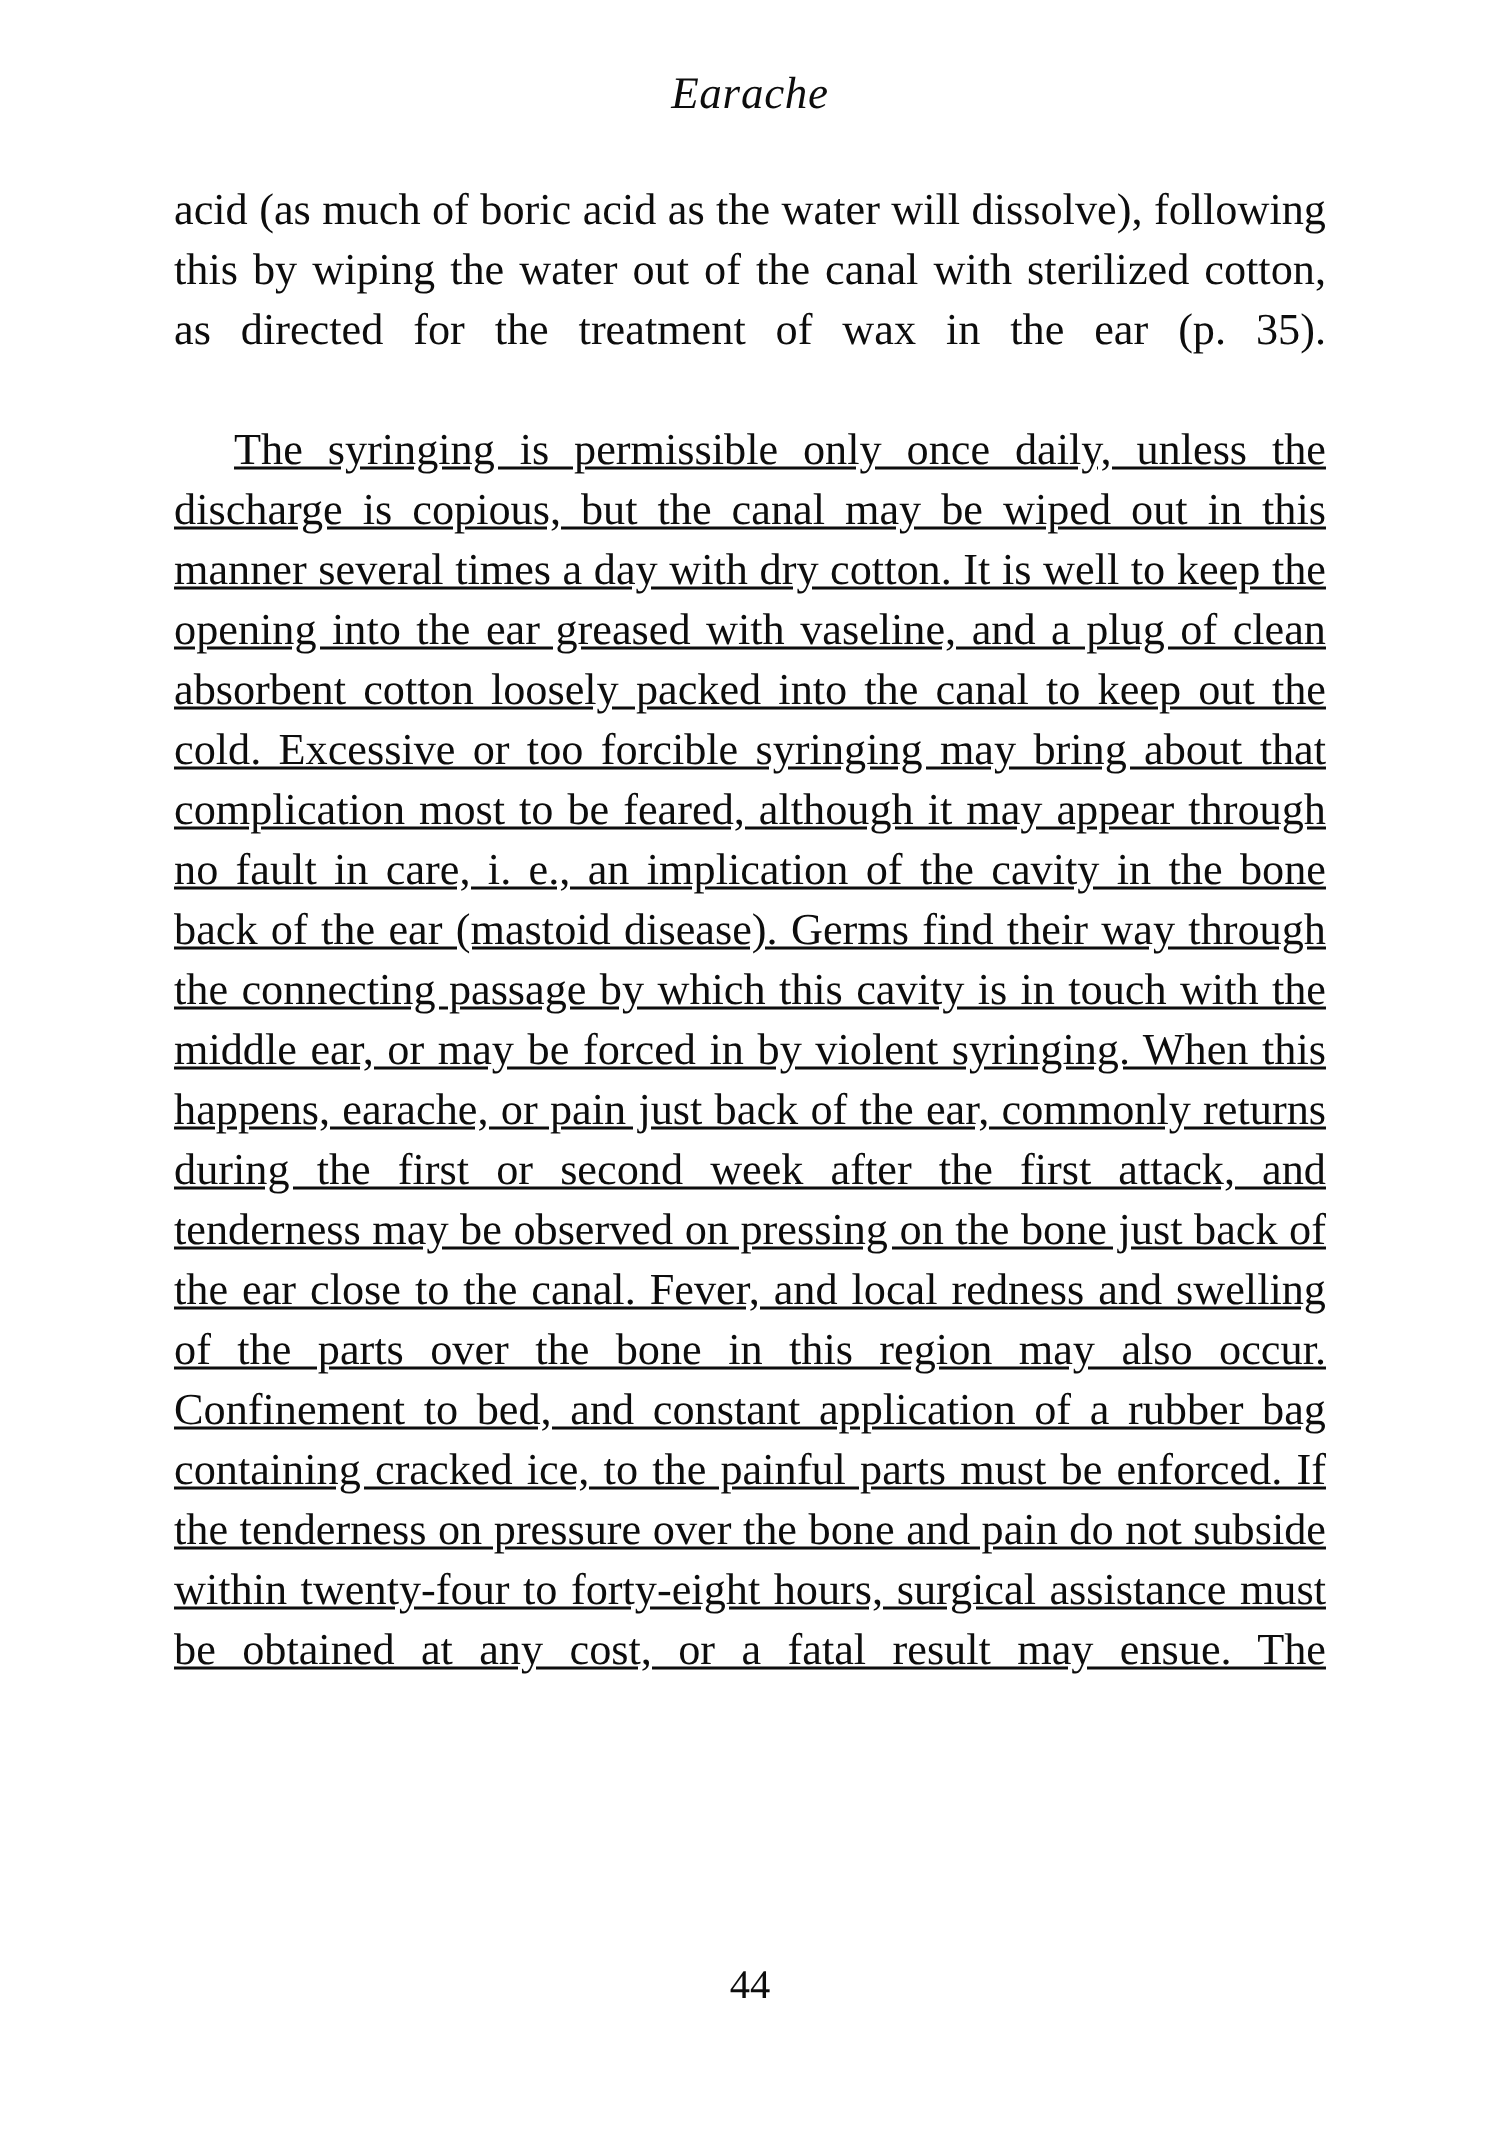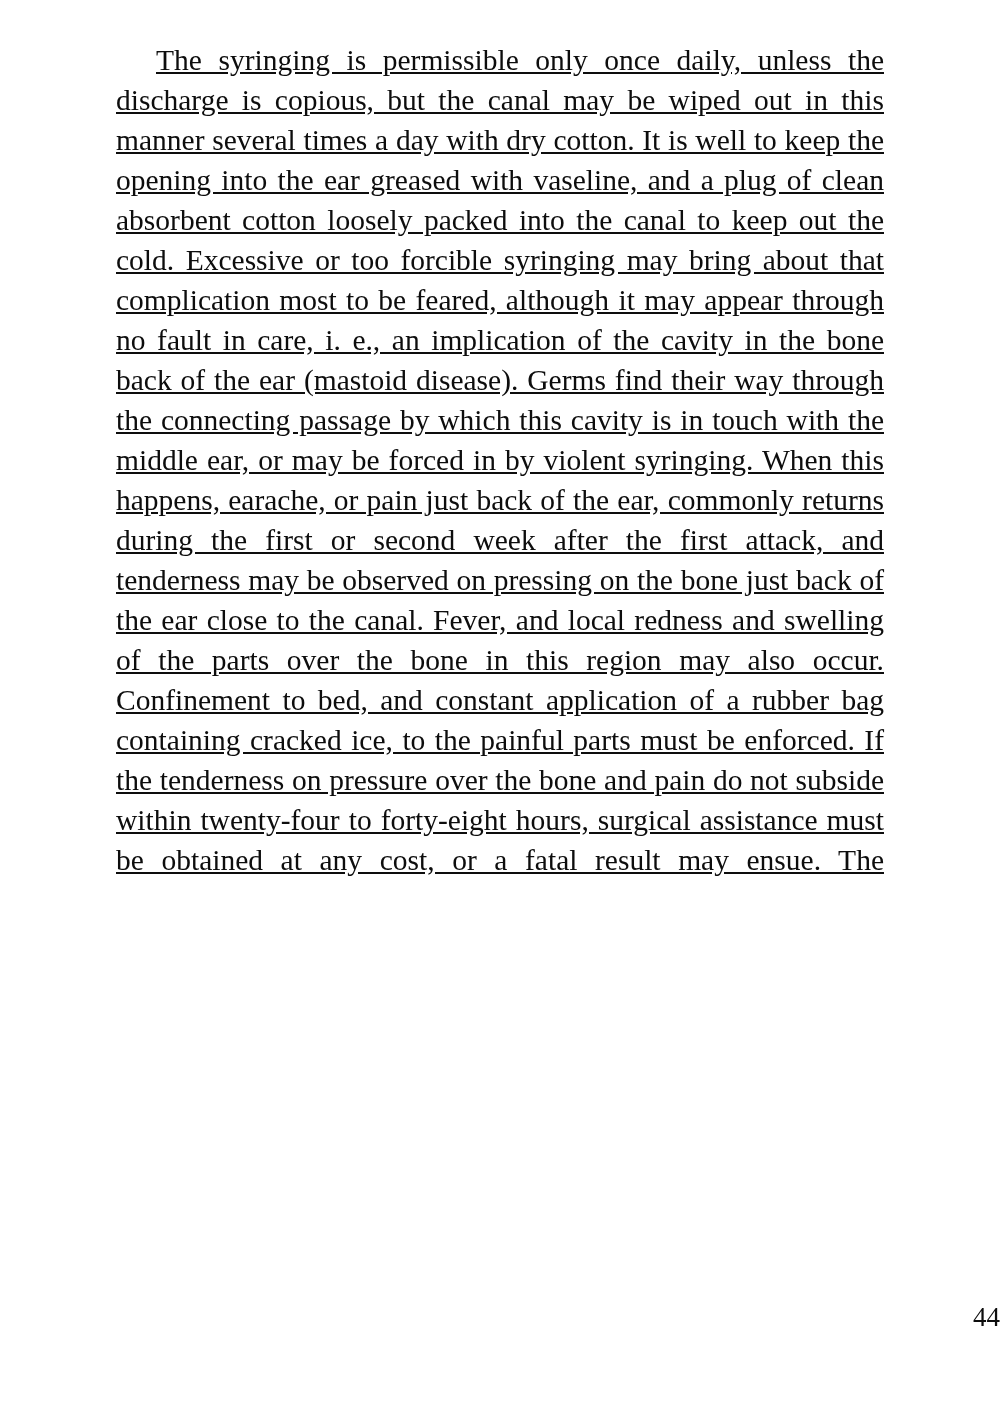--- a/index.html
+++ b/index.html
@@ -56,30 +56,32 @@
   .para.cont::after {
     content: "";
     display: inline-block;
     width: 100%;
   }
   .folio {
     position: absolute;
     left: 0;
     right: 0;
     top: 1262px;
-    text-align: right;
+    text-align: center;
     font-size: 27px;
     font-family: "Liberation Serif", "DejaVu Serif", serif;
   }
 </style>
 </head>
 <body>
 
 <div class="page">
 
+  <div class="running-head">Earache</div>
 
   <div class="text-block">
+    <p class="para first cont">acid (as much of boric acid as the water will dissolve), following this by wiping the water out of the canal with sterilized cotton, as directed for the treatment of wax in the ear (p. 35).</p>
     <p class="para indented cont">The syringing is permissible only once daily, unless the discharge is copious, but the canal may be wiped out in this manner several times a day with dry cotton. It is well to keep the opening into the ear greased with vaseline, and a plug of clean absorbent cotton loosely packed into the canal to keep out the cold.  Excessive or too forcible syringing may bring about that complication most to be feared, although it may appear through no fault in care, i. e., an implication of the cavity in the bone back of the ear (mastoid disease). Germs find their way through the connecting passage by which this cavity is in touch with the middle ear, or may be forced in by violent syringing.  When this happens, earache, or pain just back of the ear, commonly returns during the first or second week after the first attack, and tenderness may be observed on pressing on the bone just back of the ear close to the canal.  Fever, and local redness and swelling of the parts over the bone in this region may also occur. Confinement to bed, and constant application of a rubber bag containing cracked ice, to the painful parts must be enforced.  If the tenderness on pressure over the bone and pain do not subside within twenty-four to forty-eight hours, surgical assistance must be obtained at any cost, or a fatal result may ensue.  The</p>
   </div>
 
   <div class="folio">44</div>
 
 </div>
 
 </body></html>

